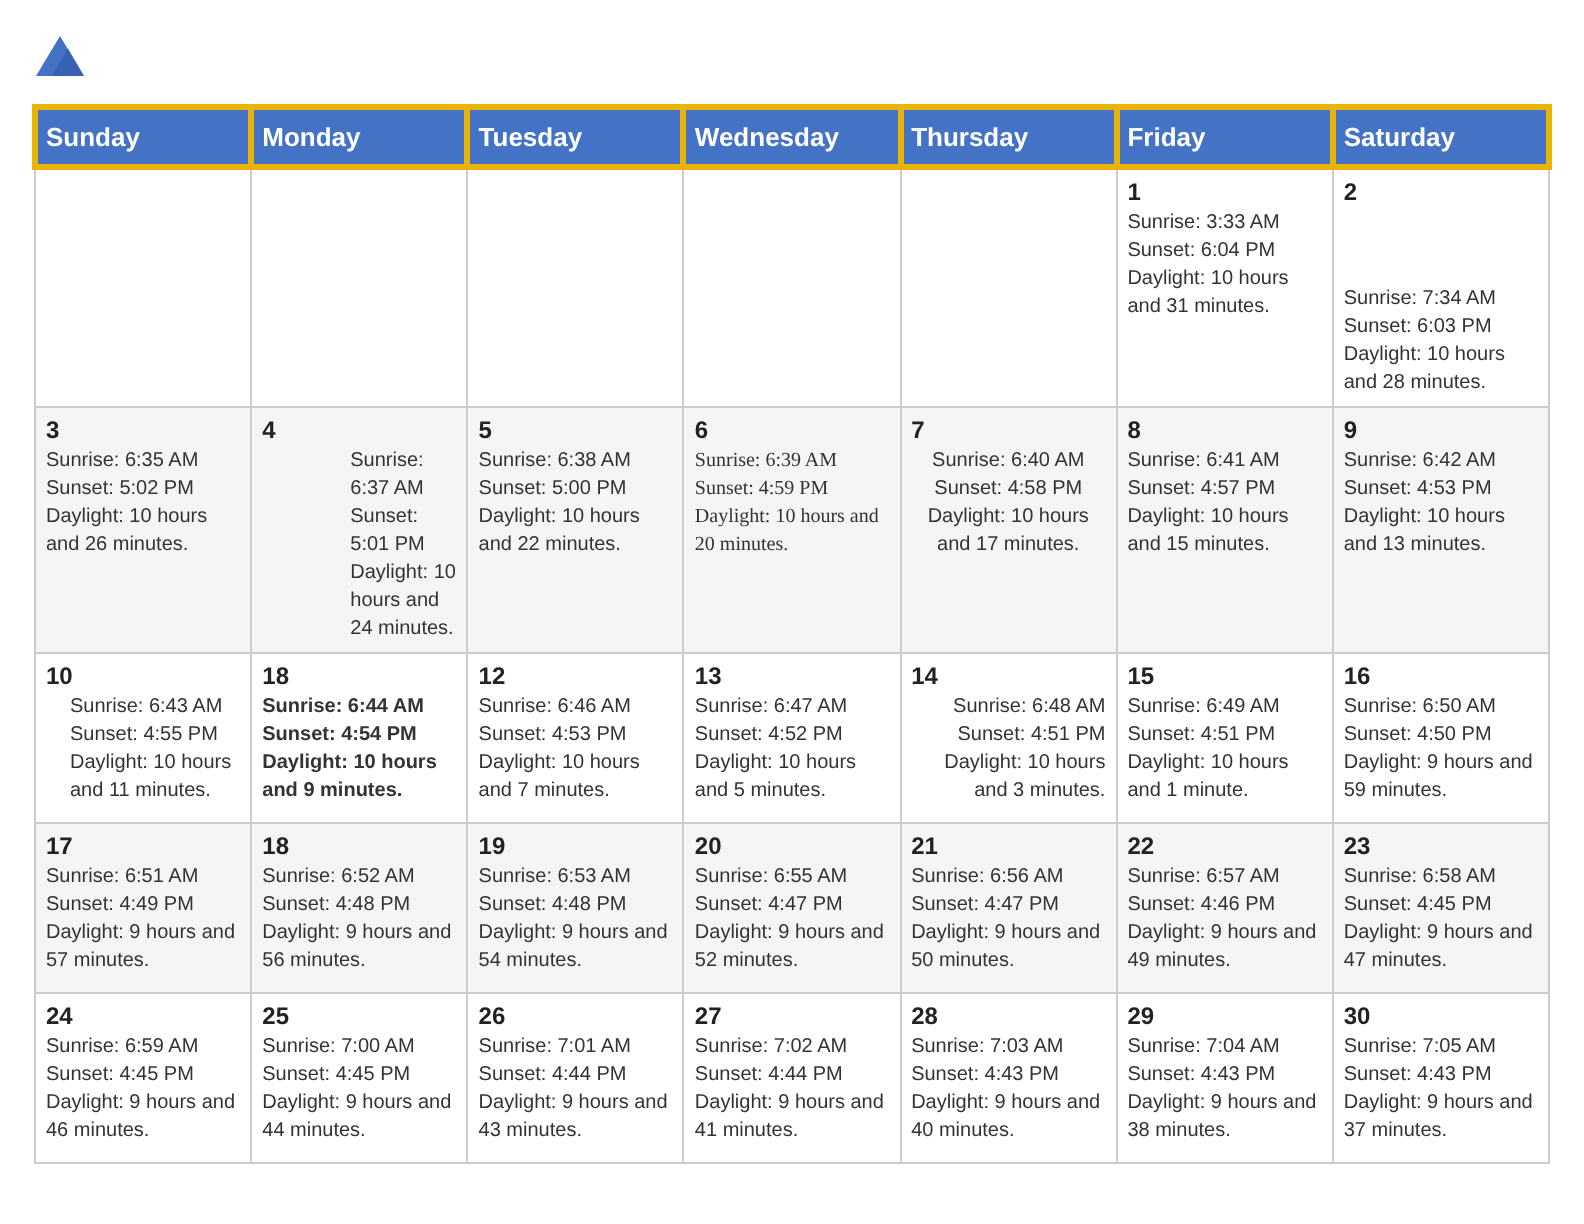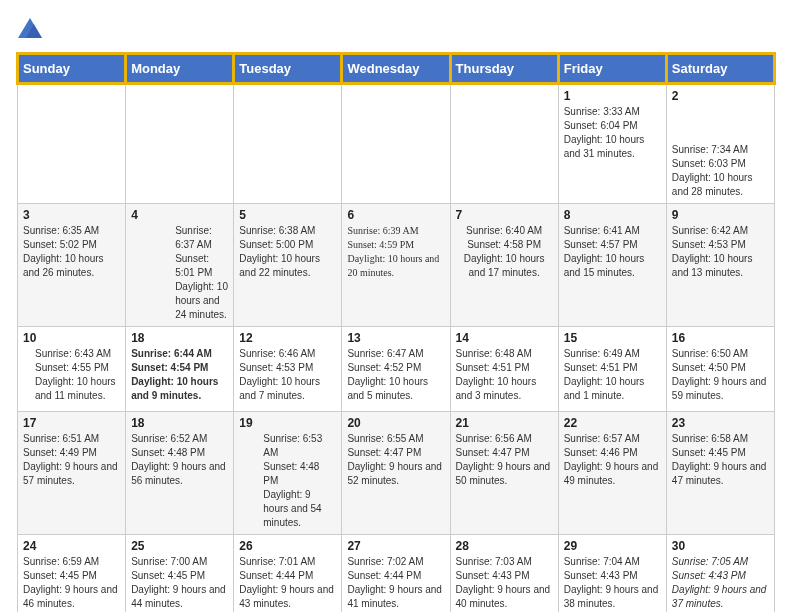--- a/index.html
+++ b/index.html
@@ -204,21 +204,21 @@
 Daylight: 10 hours and 7 minutes.</div>
         </td>
         <td>
           <span class="day-number">13</span>
           <div class="day-info" style="white-space: pre-line;">Sunrise: 6:47 AM
 Sunset: 4:52 PM
 Daylight: 10 hours and 5 minutes.</div>
         </td>
         <td>
           <span class="day-number">14</span>
-          <div class="day-info" style="white-space: pre-line;">Sunrise: 6:48 AM
+          <div class="day-info" style="white-space: pre-line; text-align: right;">Sunrise: 6:48 AM
 Sunset: 4:51 PM
 Daylight: 10 hours and 3 minutes.</div>
         </td>
         <td>
           <span class="day-number">15</span>
           <div class="day-info" style="white-space: pre-line;">Sunrise: 6:49 AM
 Sunset: 4:51 PM
 Daylight: 10 hours and 1 minute.</div>
         </td>
         <td>
@@ -236,21 +236,21 @@
 Daylight: 9 hours and 57 minutes.</div>
         </td>
         <td>
           <span class="day-number">18</span>
           <div class="day-info" style="white-space: pre-line;">Sunrise: 6:52 AM
 Sunset: 4:48 PM
 Daylight: 9 hours and 56 minutes.</div>
         </td>
         <td>
           <span class="day-number">19</span>
-          <div class="day-info" style="white-space: pre-line; margin-left: 24px;">Sunrise: 6:53 AM
+          <div class="day-info" style="white-space: pre-line;">Sunrise: 6:53 AM
 Sunset: 4:48 PM
 Daylight: 9 hours and 54 minutes.</div>
         </td>
         <td>
           <span class="day-number">20</span>
           <div class="day-info" style="white-space: pre-line;">Sunrise: 6:55 AM
 Sunset: 4:47 PM
 Daylight: 9 hours and 52 minutes.</div>
         </td>
         <td>
@@ -304,19 +304,19 @@
 Daylight: 9 hours and 40 minutes.</div>
         </td>
         <td>
           <span class="day-number">29</span>
           <div class="day-info" style="white-space: pre-line;">Sunrise: 7:04 AM
 Sunset: 4:43 PM
 Daylight: 9 hours and 38 minutes.</div>
         </td>
         <td>
           <span class="day-number">30</span>
-          <div class="day-info" style="white-space: pre-line; font-style: italic;">Sunrise: 7:05 AM
+          <div class="day-info" style="white-space: pre-line;">Sunrise: 7:05 AM
 Sunset: 4:43 PM
 Daylight: 9 hours and 37 minutes.</div>
         </td>
       </tr>
     </tbody>
 </table>
 
 </body></html>

